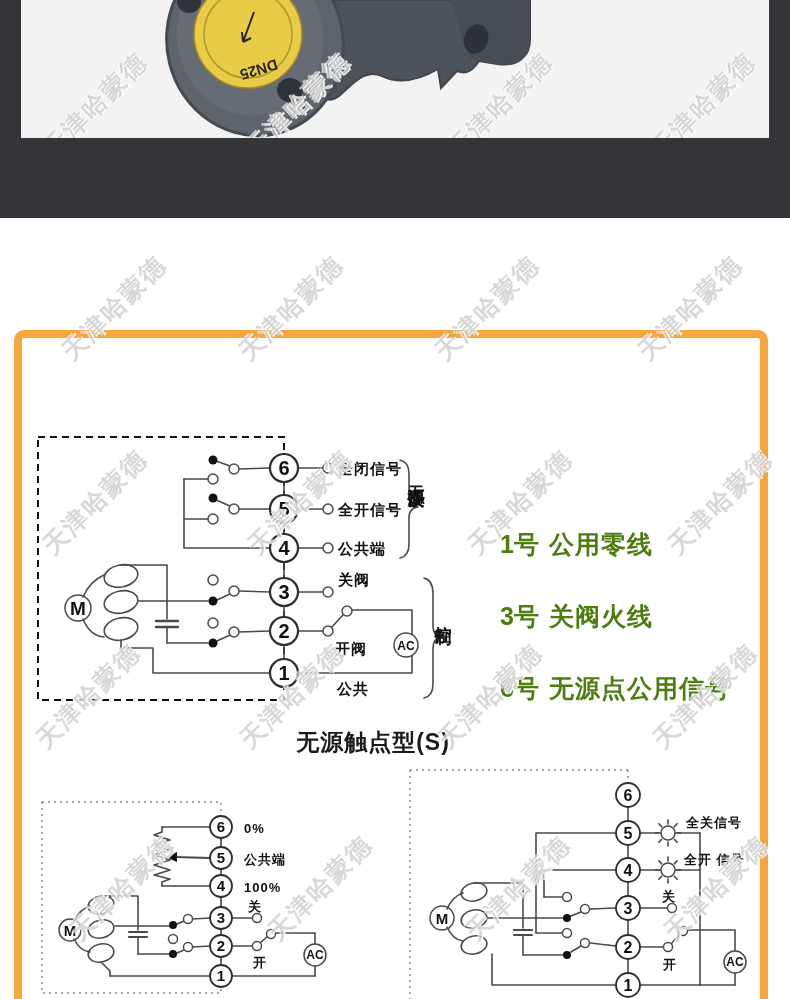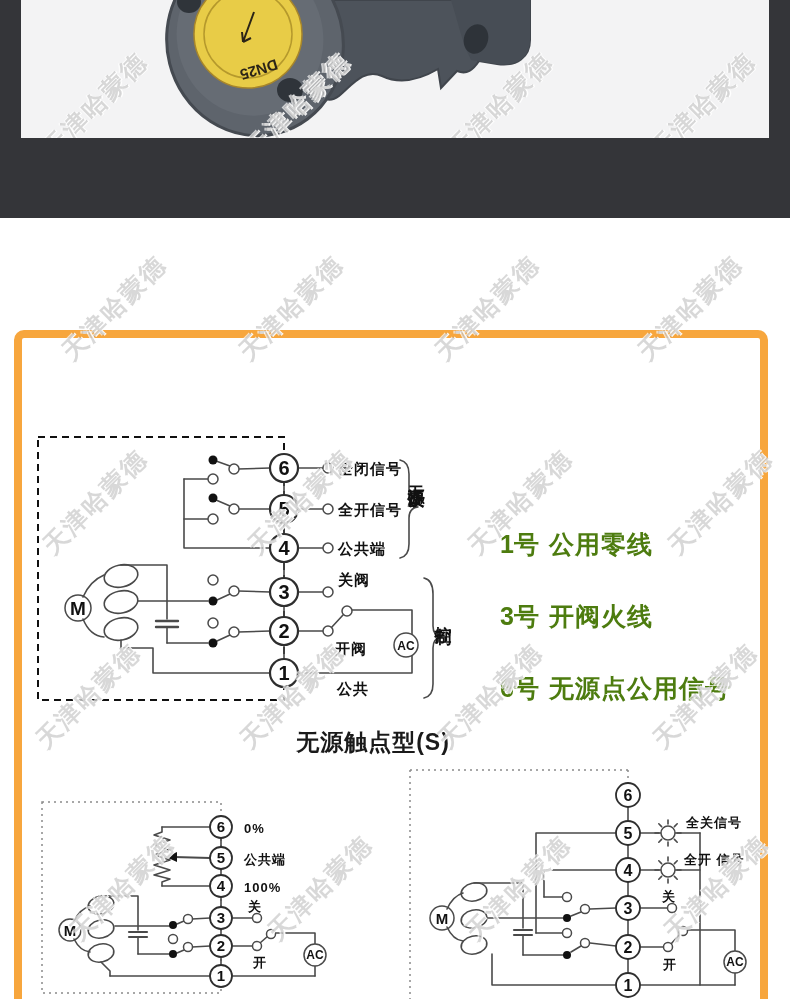--- a/index.html
+++ b/index.html
@@ -365,21 +365,21 @@
       </g>
       <text x="664" y="489" class="lbl-s">全关信号</text>
       <text x="662" y="526" class="lbl-s">全开 信号</text>
       <text x="640" y="563" class="lbl-s" font-size="15">关</text>
       <text x="641" y="631" class="lbl-s" font-size="15">开</text>
     </g>
   </svg>
 
   <div class="legend">
     <div class="legend-row"><span class="num">1号</span><span class="desc">公用零线</span></div>
-    <div class="legend-row"><span class="num">3号</span><span class="desc">开阀火线</span></div>
+    <div class="legend-row"><span class="num">3号</span><span class="desc">关阀火线</span></div>
     <div class="legend-row"><span class="num">6号</span><span class="desc">无源点公用信号</span></div>
   </div>
 
   <div class="caption">无源触点型(S)</div>
 </div>
 
 <div>
   <div class="wm" style="left:114px;top:308px">天津哈蒙德</div>
   <div class="wm" style="left:291px;top:308px">天津哈蒙德</div>
   <div class="wm" style="left:487px;top:308px">天津哈蒙德</div>

